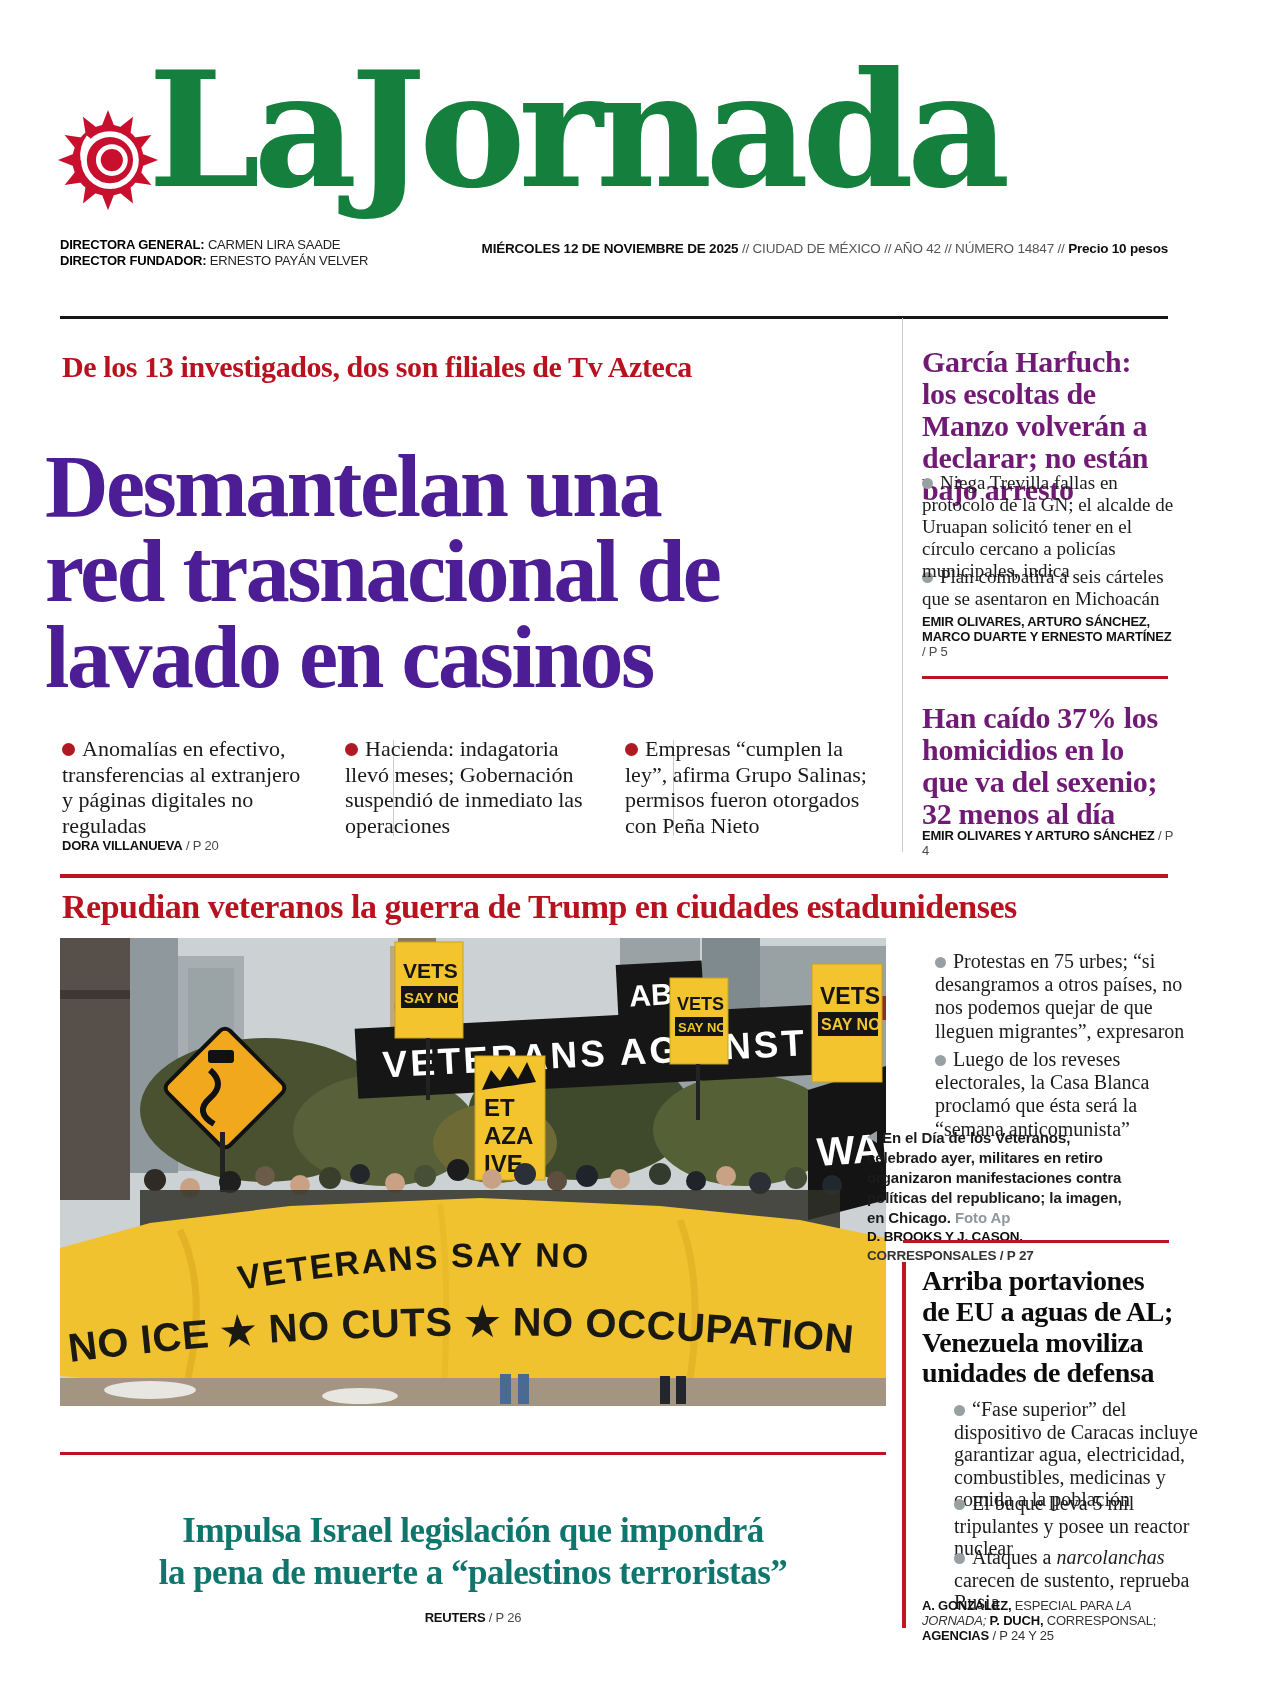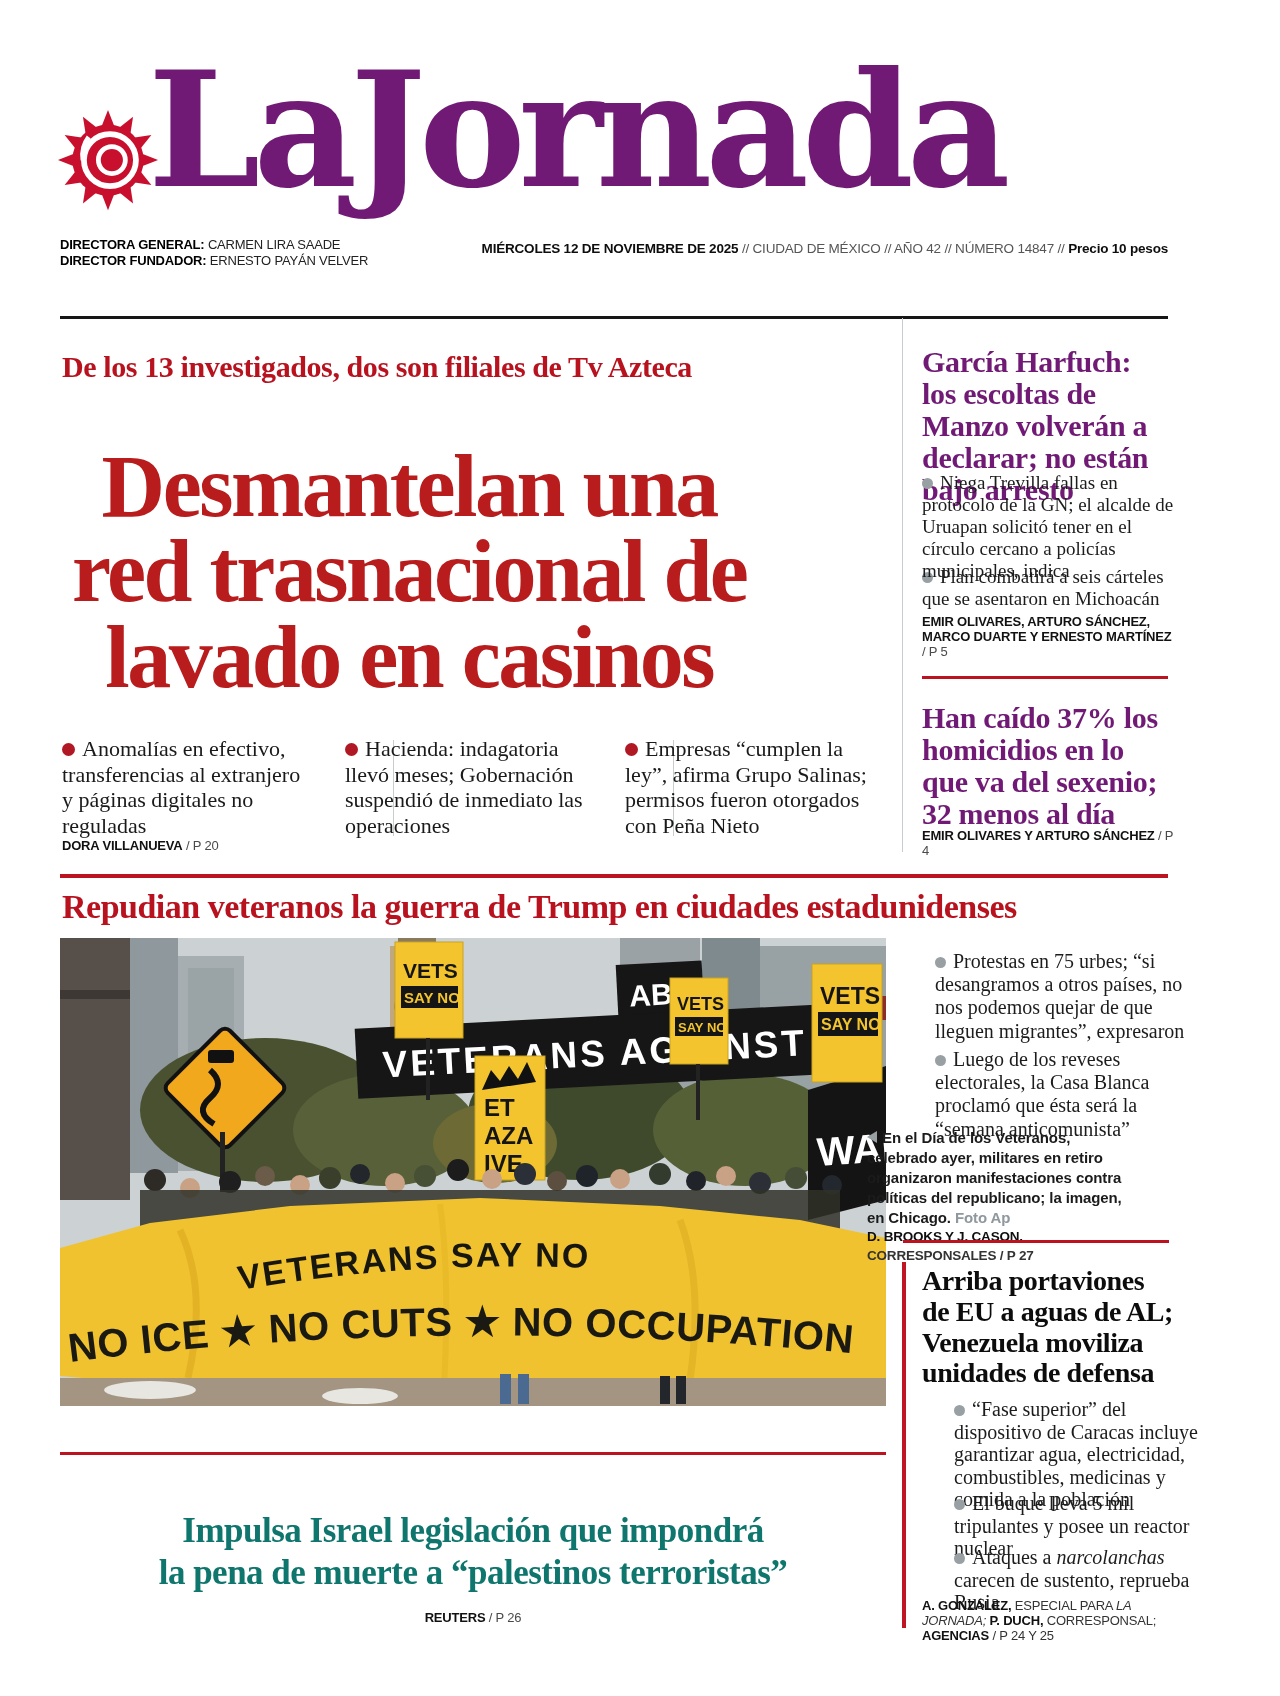--- a/index.html
+++ b/index.html
@@ -2,38 +2,38 @@
 <html><head>
 <meta charset="utf-8">
 <style>
   html,body{margin:0;padding:0;background:#efefef;}
   .page{position:relative;width:1280px;height:1696px;margin:0 auto;background:#ffffff;
         font-family:"Liberation Serif",serif;color:#141414;overflow:hidden;}
   .abs{position:absolute;}
 
   
   .wordmark{position:absolute;left:148px;top:50px;font-family:"DejaVu Serif",serif;
-            font-weight:bold;font-size:160px;line-height:1;letter-spacing:-7px;color:#701a75;
+            font-weight:bold;font-size:160px;line-height:1;letter-spacing:-7px;color:#15803d;
             white-space:nowrap;}
   .directors{position:absolute;left:60px;top:237px;font-family:"Liberation Sans",sans-serif;
              font-size:13px;line-height:16px;letter-spacing:-0.2px;color:#222;white-space:nowrap;}
   .directors b{color:#000;}
   .dateline{position:absolute;right:112px;top:241px;font-family:"Liberation Sans",sans-serif;
             font-size:13.5px;letter-spacing:-0.2px;white-space:nowrap;color:#555;}
   .dateline .bold{font-weight:bold;color:#0d0d0d;}
 
   .rule{position:absolute;background:#161616;}
   .rule.red{background:#bc1320;}
   .vdiv{position:absolute;width:1px;background:#c9cccd;}
 
   
   .kicker{position:absolute;left:62px;top:350px;font-weight:bold;font-size:30px;
           letter-spacing:-0.4px;color:#b8121f;white-space:nowrap;}
-  .lead-headline{position:absolute;left:72px;top:444px;font-weight:bold;font-size:88px;
-                 line-height:0.97;letter-spacing:-2.5px;color:#b91c1c;white-space:nowrap;text-align:center;}
+  .lead-headline{position:absolute;left:45px;top:444px;font-weight:bold;font-size:88px;
+                 line-height:0.97;letter-spacing:-2.5px;color:#4c1d95;white-space:nowrap;}
   .lead-bullets{position:absolute;left:62px;top:736px;width:810px;}
   .lead-col{position:absolute;top:0;font-size:22px;line-height:1.17;color:#1a1a1a;}
   .dot{display:inline-block;border-radius:50%;vertical-align:baseline;}
   .dot.red{width:13px;height:13px;background:#b01824;margin-right:7px;}
   .dot.gray{width:11px;height:11px;background:#98a0a4;margin-right:7px;}
   .colsep{position:absolute;top:4px;height:96px;width:1px;background:#c9cccd;}
 
   .byline{font-family:"Liberation Sans",sans-serif;font-weight:bold;font-size:13px;
           letter-spacing:-0.2px;color:#111;line-height:15px;}
   .byline .pg{font-weight:normal;color:#4a4a4a;}

